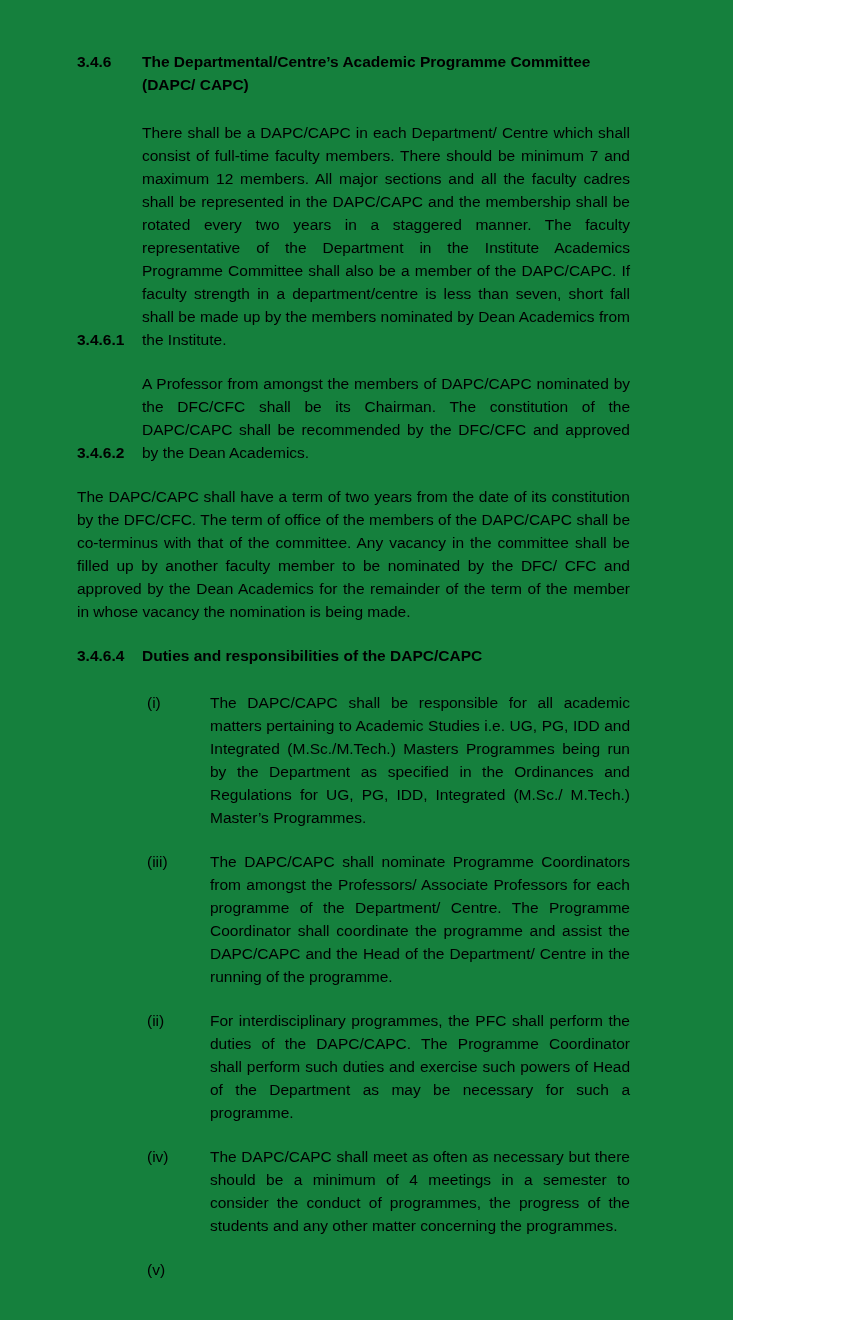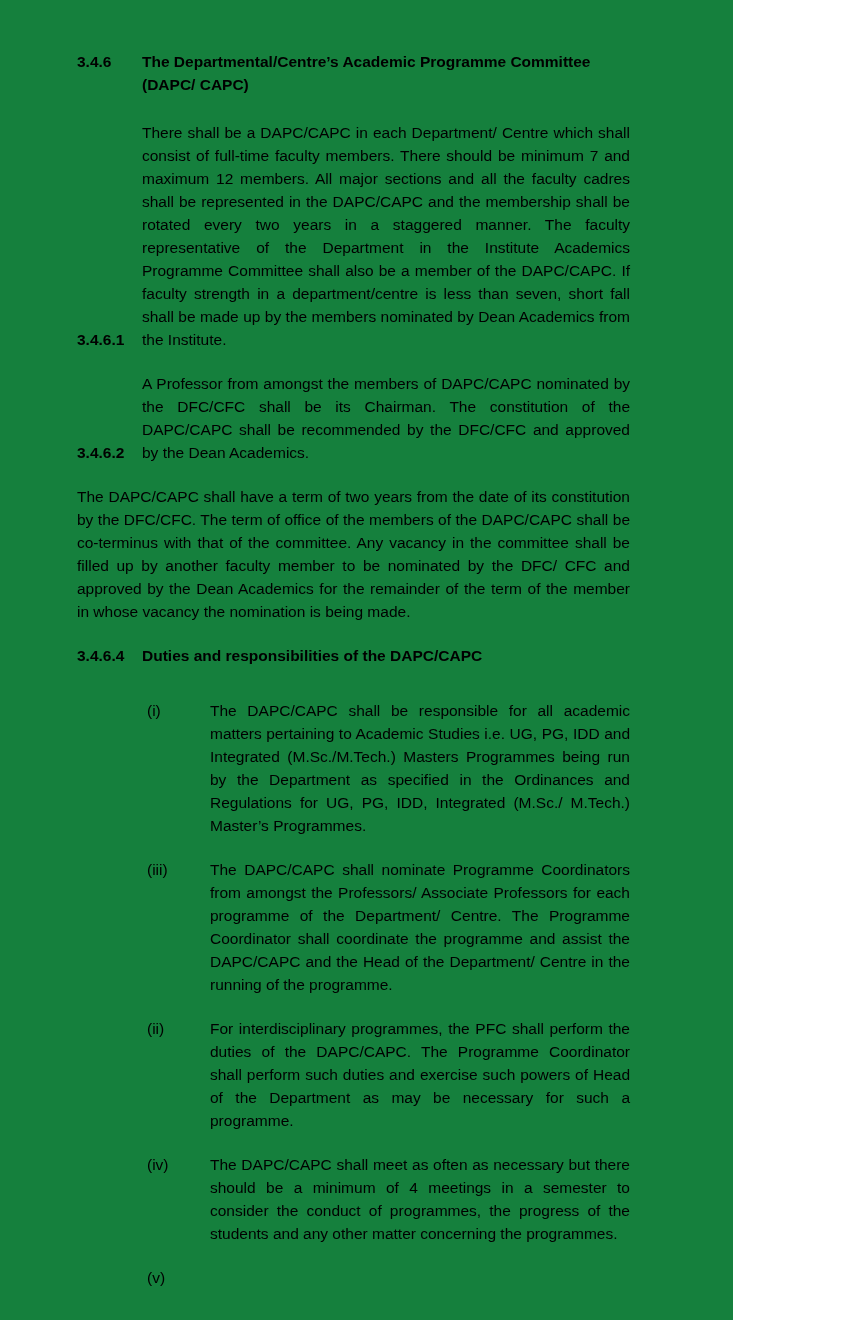--- a/index.html
+++ b/index.html
@@ -46,21 +46,21 @@
     flex-shrink: 0;
     font-weight: bold;
   }
   .para .txt {
     flex: 1;
     text-align: justify;
   }
   .subheading {
     display: flex;
     font-weight: bold;
-    margin-bottom: 32px;
+    margin-bottom: 24px;
   }
   .subheading .num {
     width: 65px;
     flex-shrink: 0;
   }
   .subheading .title {
     flex: 1;
   }
   .list-item {
     display: flex;

